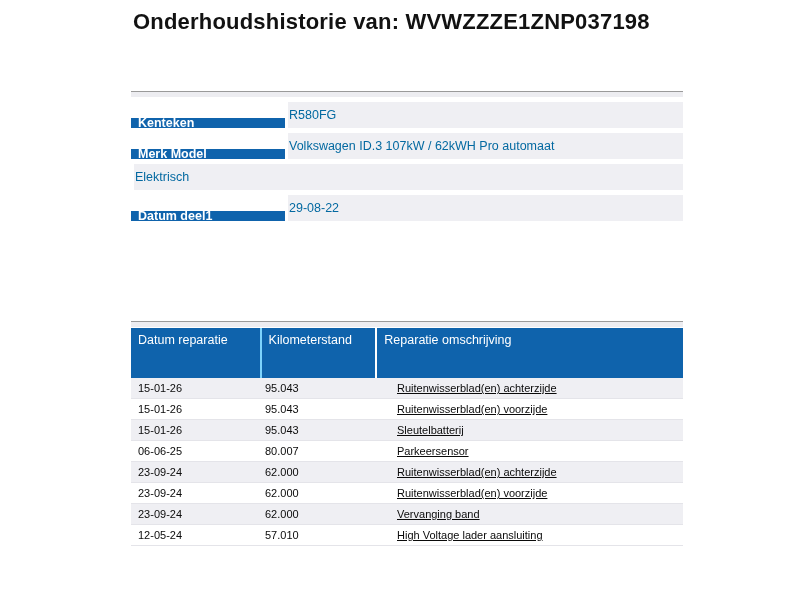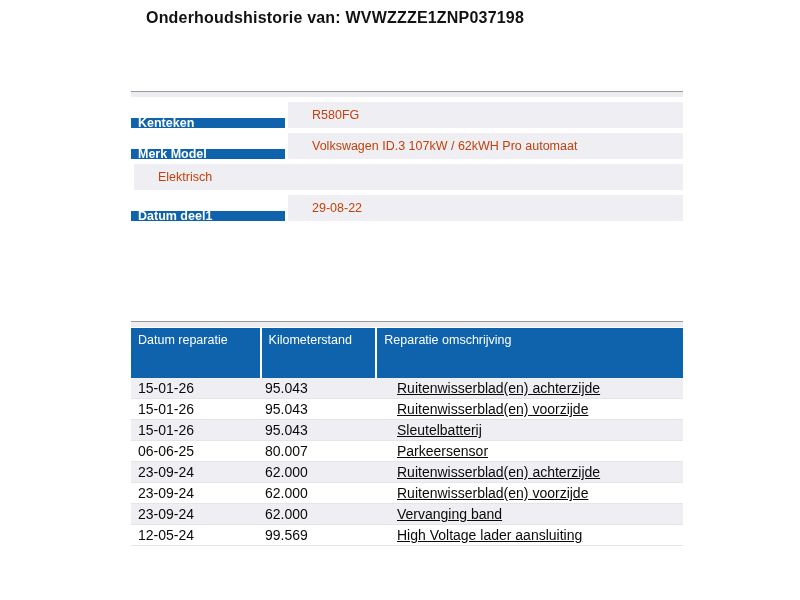--- a/index.html
+++ b/index.html
@@ -9,50 +9,50 @@
     --strip-border:#9A9A9A;
     --row-border:#E4E4E9;
   }
   html,body{margin:0;padding:0;}
   body{
     width:800px;height:600px;position:relative;background:#ffffff;
     font-family:"Liberation Sans", sans-serif;color:#000;
     overflow:hidden;
   }
   .page-title{
-    position:absolute;left:146px;top:9px;
-    font-size:16px;font-weight:bold;color:#121212;
+    position:absolute;left:133px;top:9px;
+    font-size:22px;font-weight:bold;color:#121212;
     letter-spacing:0.2px;white-space:nowrap;
   }
   
   .info-table{position:absolute;left:131px;top:91px;width:552px;}
   .table-top-strip{height:5px;background:var(--strip-bg);border-top:1px solid var(--strip-border);}
   .info-row{display:flex;margin-top:5px;height:26px;}
   .info-label{
     width:154px;box-sizing:border-box;background:var(--header-blue);
     color:#fff;font-weight:bold;font-size:12.5px;
     display:flex;align-items:center;padding-left:7px;margin-top:16px;
   }
   .info-gap{width:3px;background:#fff;}
   .info-value{
     flex:1;background:var(--row-alt);font-size:12.5px;
-    display:flex;align-items:center;padding-left:24px;color:#c2410c;
+    display:flex;align-items:center;padding-left:1px;color:#0369a1;
   }
   
   .maint-table{position:absolute;left:131px;top:321px;width:552px;}
   .maint-header{display:flex;background:var(--header-blue);height:50px;margin-top:1px;}
   .mh-cell{
     box-sizing:border-box;color:#fff;font-size:12.5px;
     padding:5px 0 0 7px;
   }
-  .mh-cell.c1{width:149px;border-right:2px solid #ffffff;}
+  .mh-cell.c1{width:149px;border-right:2px solid #7dd3fc;}
   .mh-cell.c2{width:132px;border-right:2px solid #fff;}
   .mh-cell.c3{width:351px;border-right:0;}
   .data-row{
-    display:flex;height:21px;align-items:center;font-size:14px;
+    display:flex;height:21px;align-items:center;font-size:11px;
     box-sizing:border-box;border-bottom:1px solid var(--row-border);
     background:#ffffff;color:#0a0a0a;
   }
   .data-row.odd{background:var(--row-alt);}
   .dr-cell{box-sizing:border-box;padding-left:7px;white-space:nowrap;overflow:hidden;}
   .dr-cell.c1{width:127px;}
   .dr-cell.c2{width:132px;}
   .dr-cell.c3{width:293px;text-decoration:underline;}
 </style>
 </head>
@@ -126,16 +126,16 @@
     <div class="dr-cell c2">62.000</div>
     <div class="dr-cell c3">Ruitenwisserblad(en) voorzijde</div>
   </div>
   <div class="data-row odd">
     <div class="dr-cell c1">23-09-24</div>
     <div class="dr-cell c2">62.000</div>
     <div class="dr-cell c3">Vervanging band</div>
   </div>
   <div class="data-row">
     <div class="dr-cell c1">12-05-24</div>
-    <div class="dr-cell c2">99.569</div>
+    <div class="dr-cell c2">57.010</div>
     <div class="dr-cell c3">High Voltage lader aansluiting</div>
   </div>
 </div>
 
 </body></html>

